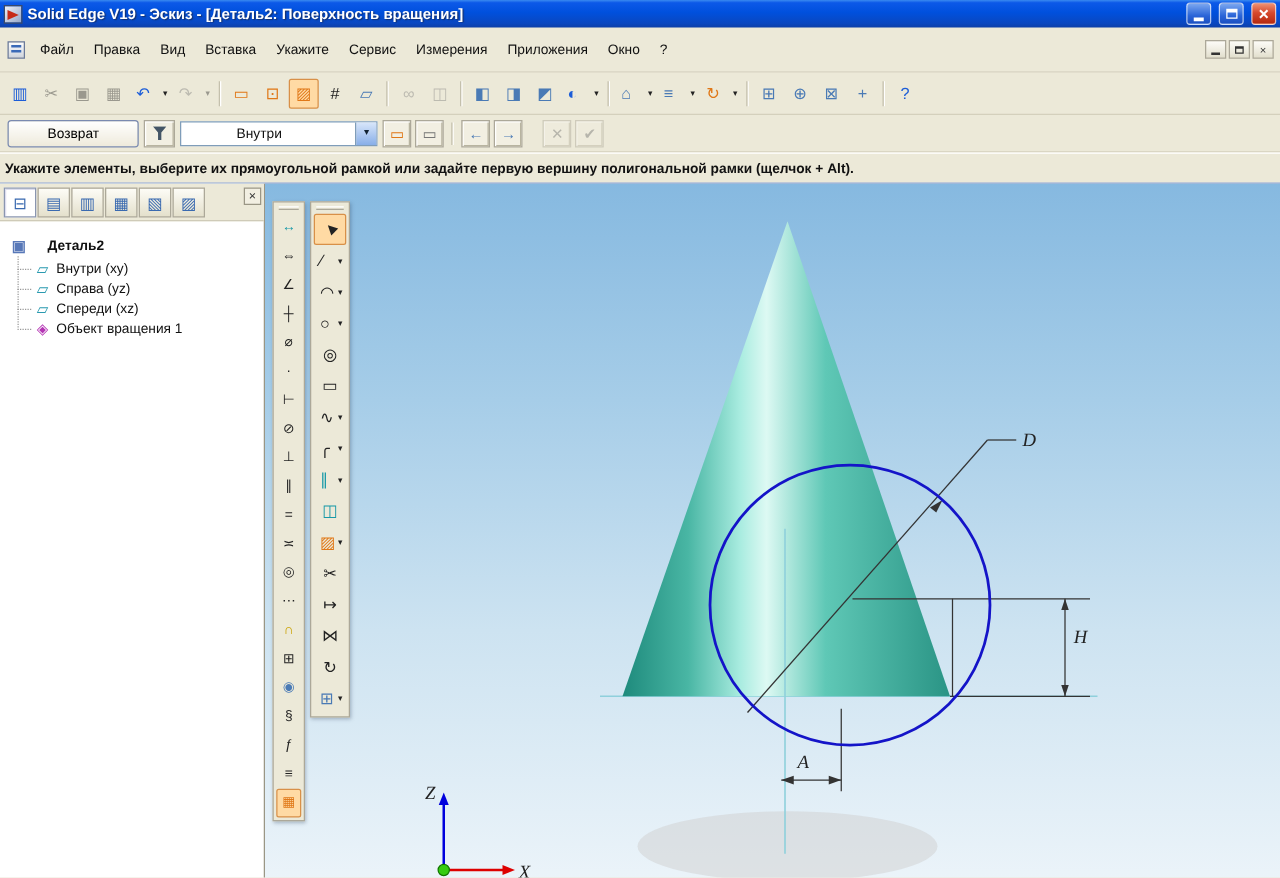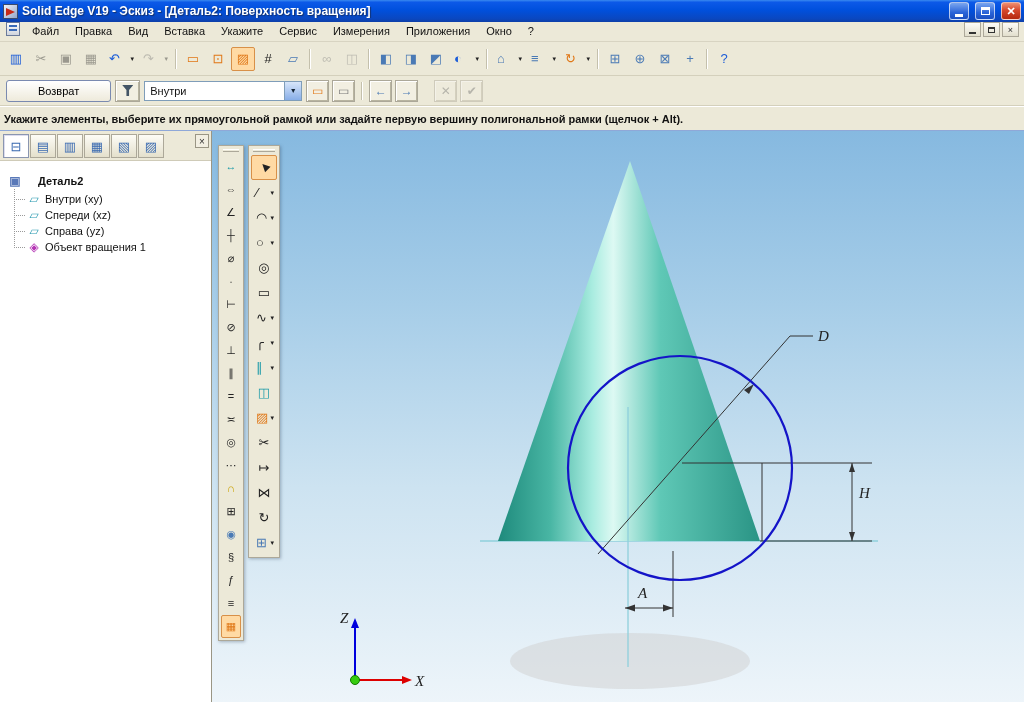--- a/index.html
+++ b/index.html
@@ -12,21 +12,21 @@
   .app-icon { width:15px; height:15px; background:linear-gradient(135deg,#f0f2f8,#93a6c8); border:1px solid #3a4a6a; position:relative; }
   .app-icon::after { content:""; position:absolute; left:2px; top:3px; border-left:9px solid #c62a18; border-top:4px solid transparent; border-bottom:4px solid transparent; }
   .title-text { flex:1; color:#fff; font-weight:bold; font-size:12px; white-space:nowrap; overflow:hidden; text-shadow:1px 1px 1px #15306a; }
   .win-btn { width:20px; height:18px; margin-left:2px; border-radius:3px; border:1px solid rgba(255,255,255,.65);
     background:linear-gradient(#7ba6ef,#2a64d8 60%,#1b4fc0); display:flex; align-items:center; justify-content:center; color:#fff; }
   .win-btn.close { background:linear-gradient(#ef9072,#d6492d 45%,#b5290f); font-size:11px; font-weight:bold; }
   .g-min { width:8px; height:3px; background:#fff; margin-top:8px; }
   .g-restore { width:9px; height:8px; border:1px solid #fff; border-top:3px solid #fff; }
 
   
-  .menubar { height:20px; display:flex; align-items:flex-start; padding-left:2px; border-bottom:1px solid #d8d4c2; }
+  .menubar { height:36px; display:flex; align-items:center; padding-left:2px; border-bottom:1px solid #d8d4c2; }
   .child-icon { width:14px; height:14px; margin:0 4px; background:linear-gradient(#fdfdfd,#cfd4dd); border:1px solid #6a7a9a; position:relative; }
   .child-icon::after{ content:""; position:absolute; left:2px; top:2px; width:8px; height:2px; background:#3a6ab8; box-shadow:0 4px 0 #3a6ab8; }
   .menu-item { padding:3px 8px; cursor:default; }
   .mdi-btns { margin-left:auto; display:flex; gap:2px; padding-right:5px; }
   .mdi-btn { width:17px; height:15px; border:1px solid #aca899; background:linear-gradient(#fdfcf8,#e2dfcd); display:flex; align-items:center; justify-content:center; font-size:9px; color:#333; }
   .g-min-s { width:7px; height:2px; background:#333; margin-top:7px; }
   .g-restore-s { width:7px; height:6px; border:1px solid #333; border-top:2px solid #333; }
 
   
   .toolbar { height:34px; display:flex; align-items:center; gap:1px; padding:2px 4px; border-bottom:1px solid #d4d0bc; }
@@ -43,21 +43,21 @@
   .c-cyan   { color:#1899a8; } .c-gold  { color:#caa200; } .c-dark   { color:#222; }
   .c-gray   { color:#777;    }
 
   
   .ribbon { height:30px; display:flex; align-items:center; gap:4px; padding:0 6px; border-bottom:1px solid #d4d0bc; }
   .return-btn { height:22px; padding:0 31px; background:linear-gradient(#ffffff,#eeeadb); border:1px solid #7a8ab0; border-radius:3px; font-size:11px; }
   .filter-btn { width:25px; height:22px; border:1px solid #aca899; background:#f2efe2;
     box-shadow:inset 1px 1px 0 #fff, inset -1px -1px 0 #b8b4a0; display:flex; align-items:center; justify-content:center; }
   .funnel { width:11px; height:11px; background:#445566; clip-path:polygon(0 0,100% 0,62% 45%,62% 100%,38% 100%,38% 45%); }
   .combo { width:158px; height:20px; border:1px solid #7f9db9; background:#fff; display:flex; align-items:center; padding-left:5px; }
-  .combo-text { flex:1; }
+  .combo-text { flex:1;margin-left:39px; }
   .combo-arrow { width:17px; height:18px; border-left:1px solid #7f9db9; background:linear-gradient(#d8e6fa,#88aee8); display:flex; align-items:center; justify-content:center; font-size:7px; color:#123; }
   .rbtn { position:relative; width:23px; height:22px; border:1px solid #aca899; background:#f2efe2;
     box-shadow:inset 1px 1px 0 #fff, inset -1px -1px 0 #b8b4a0; display:flex; align-items:center; justify-content:center; font-size:12px; }
   .rbtn.disabled { opacity:.45; }
   .ribbon .tsep { height:18px; }
 
   
   .prompt { height:25px; display:flex; align-items:center; padding-left:4px; background:#ece9d8;
     border-top:1px solid #fff; border-bottom:1px solid #8fa8d8;font-weight:bold; }
 
@@ -360,26 +360,26 @@
       </div>
       <div class="tree-children">
 
           <div class="tree-item icon-plane">
             <span class="t-icon"></span>
             <span class="t-label">Внутри (xy)</span>
           </div>
 
           <div class="tree-item icon-plane">
             <span class="t-icon"></span>
-            <span class="t-label">Спереди (xz)</span>
+            <span class="t-label">Справа (yz)</span>
           </div>
 
           <div class="tree-item icon-plane">
             <span class="t-icon"></span>
-            <span class="t-label">Справа (yz)</span>
+            <span class="t-label">Спереди (xz)</span>
           </div>
 
           <div class="tree-item icon-revolve">
             <span class="t-icon"></span>
             <span class="t-label">Объект вращения 1</span>
           </div>
         </div>
     </div>
   </div>
 

